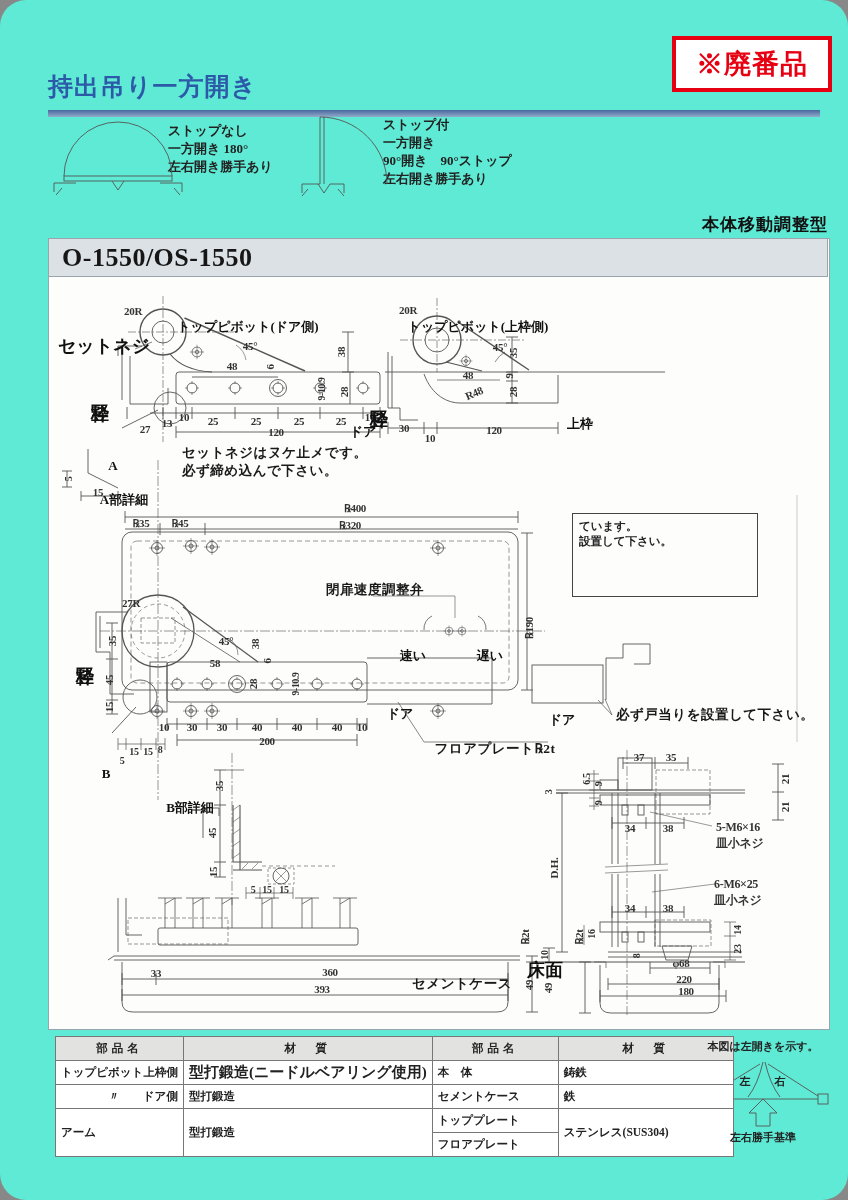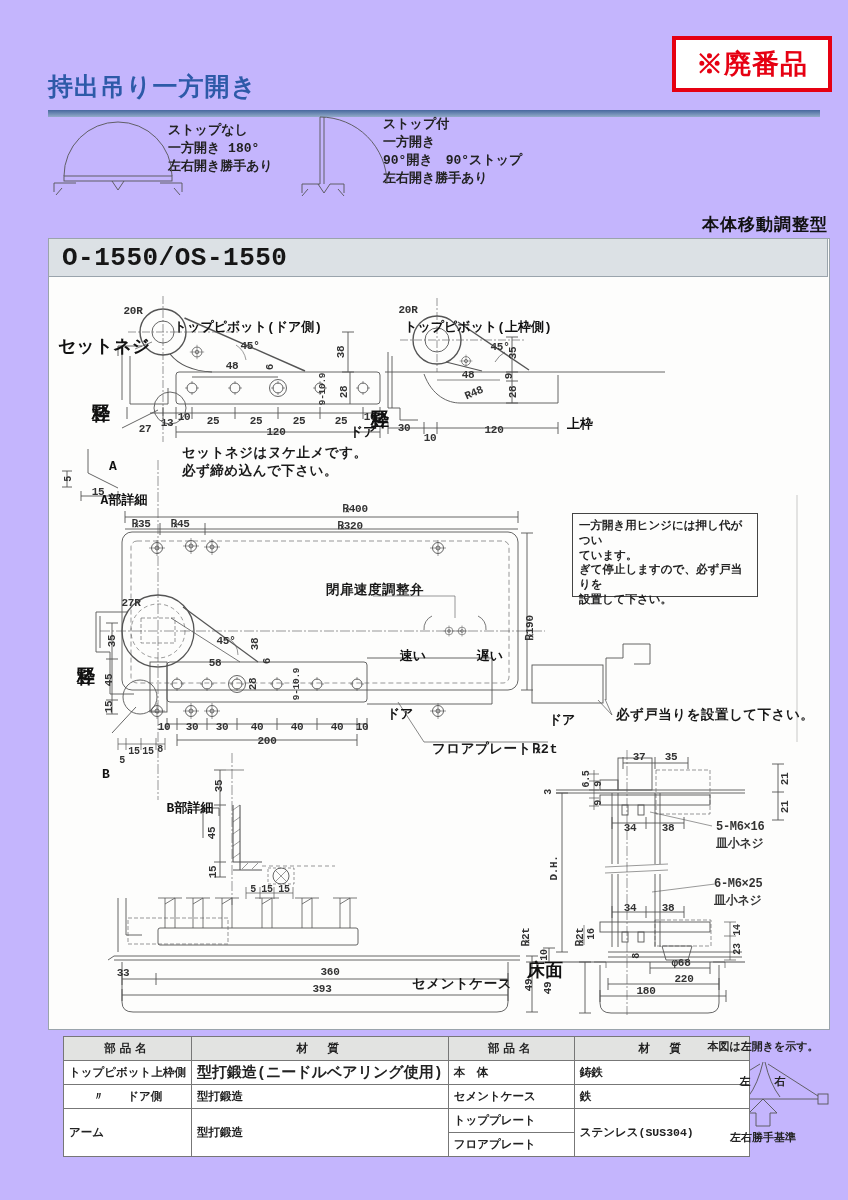--- a/index.html
+++ b/index.html
@@ -1,17 +1,17 @@
 <!DOCTYPE html>
 <html><head>
 <meta charset="utf-8">
 <style>
   html,body{margin:0;padding:0;background:#888;}
-  #page{position:relative;width:848px;height:1200px;background:#c4b5fd;overflow:hidden;
-        font-family:Liberation Mono, monospace;color:#222;}
+  #page{position:relative;width:848px;height:1200px;background:#5eead4;overflow:hidden;
+        font-family:Liberation Serif, serif;color:#222;border-radius:26px;}
   svg{position:absolute;left:0;top:0;pointer-events:none;}
   .t{position:absolute;transform:translate(-50%,-50%);white-space:nowrap;color:#222;}
   .tl{position:absolute;transform:none;white-space:nowrap;color:#222;}
   .v{transform:translate(-50%,-50%) rotate(-90deg);}
   .r25{transform:translate(-50%,-50%) rotate(-23deg);}
   .dim{font-size:11px;font-weight:600;color:#333;letter-spacing:-.3px;}
   .dimS{font-size:9.5px;font-weight:600;color:#333;letter-spacing:-.3px;}
   .lbl{font-size:13px;font-weight:600;color:#111;margin-top:36px;}
   .lbl12{font-size:18px;font-weight:600;color:#111;}
   .note{font-size:13.5px;font-weight:600;color:#1a1a1a;letter-spacing:.5px;}
@@ -22,21 +22,21 @@
   .rule{position:absolute;left:48px;top:110px;width:772px;height:7px;
         background:linear-gradient(#47689e,#93abc9);}
   .typelbl{position:absolute;right:20px;top:213px;font-size:17px;font-weight:bold;color:#111;letter-spacing:1px;}
   .panel{position:absolute;left:48px;top:238px;width:780px;height:790px;border:1px solid #9aa4ac;background:#fdfdfc;}
   .phead{position:absolute;left:48px;top:238px;width:780px;height:39px;background:#dce1e5;border:1px solid #9aa4ac;box-sizing:border-box;}
   .phead span{position:absolute;left:13px;top:4px;font-size:26px;font-weight:bold;color:#161616;letter-spacing:.5px;}
   .swingtxt{line-height:18px;font-size:13px;font-weight:600;color:#222;}
   .notebox{position:absolute;left:572px;top:513px;width:186px;height:84px;border:1px solid #444;
            background:#fdfdfc;padding:5px 6px;box-sizing:border-box;font-size:11.5px;line-height:14.8px;font-weight:600;color:#222;}
   .bnote{position:absolute;left:247px;top:786px;font-size:13.5px;line-height:17.5px;font-weight:600;}
-  table.parts{position:absolute;left:63px;top:1036px;border-collapse:collapse;table-layout:fixed;
+  table.parts{position:absolute;left:55px;top:1036px;border-collapse:collapse;table-layout:fixed;
               font-size:11.5px;color:#222;}
   table.parts th,table.parts td{border:1px solid #777;padding:1px 5px;height:24px;box-sizing:border-box;
               font-weight:600;white-space:nowrap;overflow:hidden;}
   table.parts th{background:#e2e3e1;text-align:center;letter-spacing:4px;}
   table.parts td{background:#fff;text-align:left;}
   .ls0{letter-spacing:0;}
 </style>
 </head>
 <body>
 
@@ -340,38 +340,36 @@
   <span class="t dim" style="left:192px;top:727px">30</span>
   <span class="t dim" style="left:222px;top:727px">30</span>
   <span class="t dim" style="left:257px;top:727px">40</span>
   <span class="t dim" style="left:297px;top:727px">40</span>
   <span class="t dim" style="left:337px;top:727px">40</span>
   <span class="t dim" style="left:362px;top:727px">10</span>
   <span class="t dim" style="left:267px;top:741px">200</span>
   <span class="t note" style="left:495px;top:748px">フロアプレート℞2t</span>
 
   <div class="notebox">
-    <div>一方開き用ヒンジには押し代がつい</div>
       <div>ています。</div>
-      <div>ぎて停止しますので、必ず戸当りを</div>
     <div>設置して下さい。</div>
   </div>
 
   <span class="t lbl" style="left:562px;top:684px">ドア</span>
   <span class="tl note" style="left:616px;top:706px">必ず戸当りを設置して下さい。</span>
 
   <span class="t lbl" style="left:190px;top:772px">B部詳細</span>
   <span class="t dim v" style="left:219px;top:786px">35</span>
   <span class="t dim v" style="left:212px;top:833px">45</span>
   <span class="t dim v" style="left:213px;top:872px">15</span>
   <span class="t dim" style="left:253px;top:889px;font-size:10px">5</span>
   <span class="t dim" style="left:267px;top:889px;font-size:10px">15</span>
   <span class="t dim" style="left:284px;top:889px;font-size:10px">15</span>
 
-  <span class="t dim" style="left:123px;top:973px">33</span>
+  <span class="t dim" style="left:156px;top:973px">33</span>
   <span class="t dim" style="left:330px;top:972px">360</span>
   <span class="t dim" style="left:322px;top:989px">393</span>
   <span class="t note" style="left:462px;top:984px">セメントケース</span>
   <span class="t dim v" style="left:524px;top:937px">℞2t</span>
   <span class="t dim v" style="left:529px;top:985px">49</span>
 
   <span class="t dim" style="left:639px;top:757px">37</span>
   <span class="t dim" style="left:671px;top:757px">35</span>
   <span class="t dim v" style="left:586px;top:779px;font-size:10px">6.5</span>
   <span class="t dim v" style="left:598px;top:784px;font-size:10px">9</span>
@@ -391,21 +389,21 @@
   <span class="t dim v" style="left:578px;top:937px">℞2t</span>
   <span class="t dim v" style="left:591px;top:934px;font-size:10px">16</span>
   <span class="t dim v" style="left:737px;top:930px;font-size:10px">14</span>
   <span class="t dim v" style="left:737px;top:949px;font-size:10px">23</span>
   <span class="t dim v" style="left:544px;top:955px;font-size:10px">10</span>
   <span class="t dim v" style="left:636px;top:956px;font-size:10px">8</span>
   <span class="t lbl12" style="left:545px;top:970px">床面</span>
   <span class="t dim v" style="left:548px;top:988px">49</span>
   <span class="t dim" style="left:681px;top:963px">φ68</span>
   <span class="t dim" style="left:684px;top:979px">220</span>
-  <span class="t dim" style="left:646px;top:991px">180</span>
+  <span class="t dim" style="left:686px;top:991px">180</span>
 
   <table class="parts">
     <colgroup>
         <col style="width:123px">
         <col style="width:174px">
         <col style="width:126px">
         <col style="width:175px">
       </colgroup>
     <tbody>
         <tr>
@@ -414,21 +412,21 @@
       <th>部品名</th>
       <th>材　質</th>
     </tr>
     <tr>
       <td>トップピボット上枠側</td>
       <td class="ls0" style="font-size:15px">型打鍛造(ニードルベアリング使用)</td>
       <td>本　体</td>
       <td>鋳鉄</td>
     </tr>
     <tr>
-      <td style="text-align:center">〃　　ドア側</td>
+      <td style="text-align:right">〃　　ドア側</td>
       <td>型打鍛造</td>
       <td>セメントケース</td>
       <td>鉄</td>
     </tr>
     <tr>
       <td rowspan="2">アーム</td>
       <td rowspan="2">型打鍛造</td>
       <td>トッププレート</td>
       <td rowspan="2">ステンレス(SUS304)</td>
     </tr>

